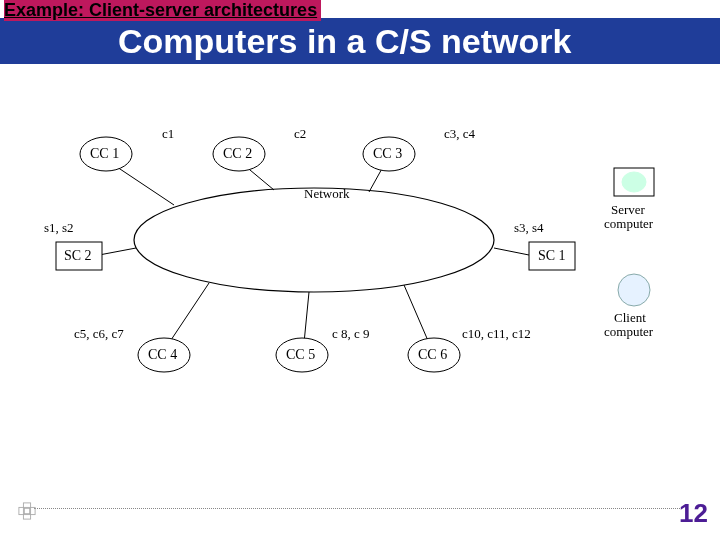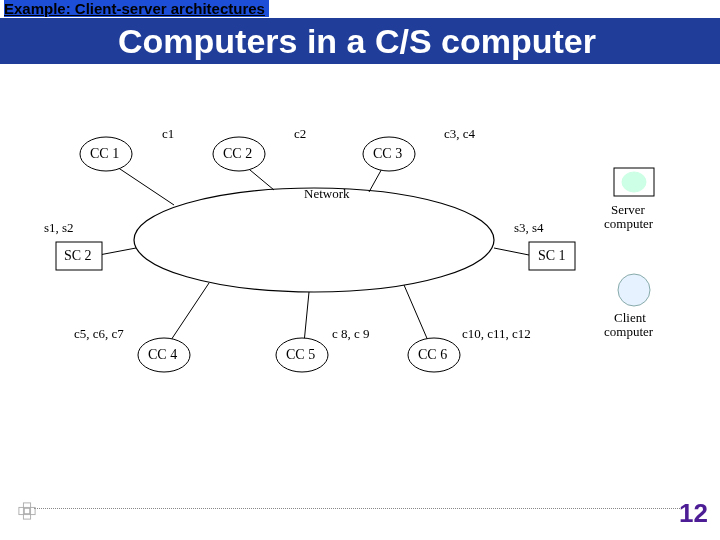--- a/index.html
+++ b/index.html
@@ -21,25 +21,25 @@
     left: 0;
     top: 18px;
     width: 720px;
     height: 46px;
     background: #1f3d99;
   }
   .example-label {
     position: absolute;
     left: 4px;
     top: 0;
-    font-size: 15px;
+    font-size: 18px;
     font-weight: bold;
     color: #000;
     text-decoration: underline;
-    background: #1d4ed8;
+    background: #be185d;
     padding-right: 4px;
   }
   .title {
     position: absolute;
     left: 118px;
     top: 18px;
     font-size: 34px;
     font-weight: bold;
     color: #fff;
     line-height: 46px;
@@ -82,21 +82,21 @@
   }
   svg .small { font-size: 13px; }
 </style>
 </head>
 <body>
 
 <div class="slide">
 
   <div class="banner"></div>
   <div class="example-label">Example: Client-server architectures</div>
-  <div class="title">Computers in a C/S computer</div>
+  <div class="title">Computers in a C/S network</div>
 
   <svg class="diagram" viewBox="0 0 630 290">
 
     <ellipse cx="270" cy="120" rx="180" ry="52" fill="none" stroke="#000" stroke-width="1.2"></ellipse>
     <text x="260" y="78" class="small">Network</text>
 
     <line x1="70" y1="45" x2="130" y2="85" stroke="#000"></line>
     <ellipse cx="62" cy="34" rx="26" ry="17" fill="#fff" stroke="#000"></ellipse>
     <text x="46" y="38">CC 1</text>
     <text x="118" y="18" class="small">c1</text>

